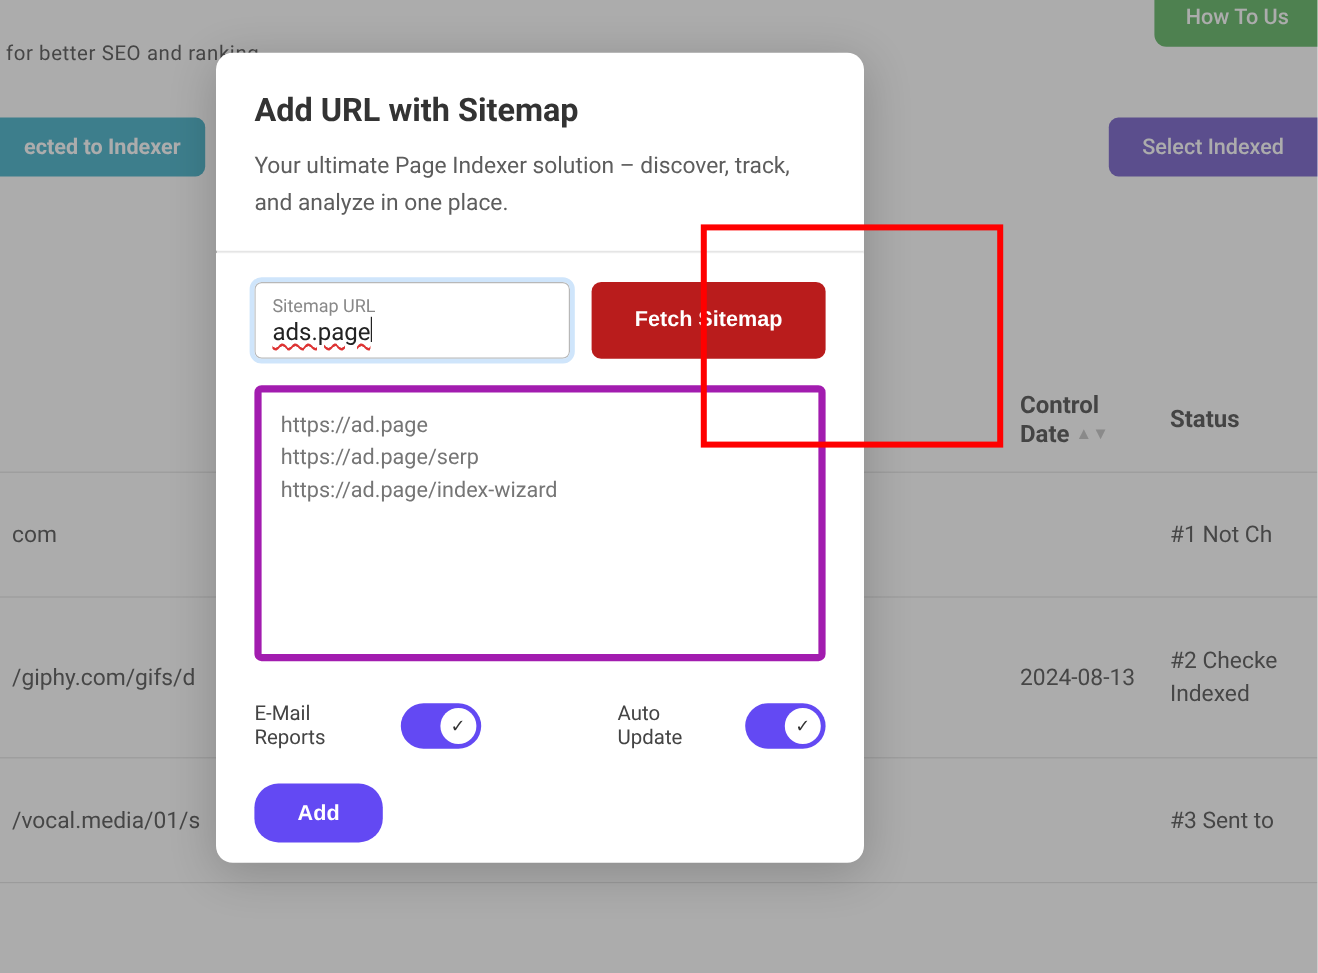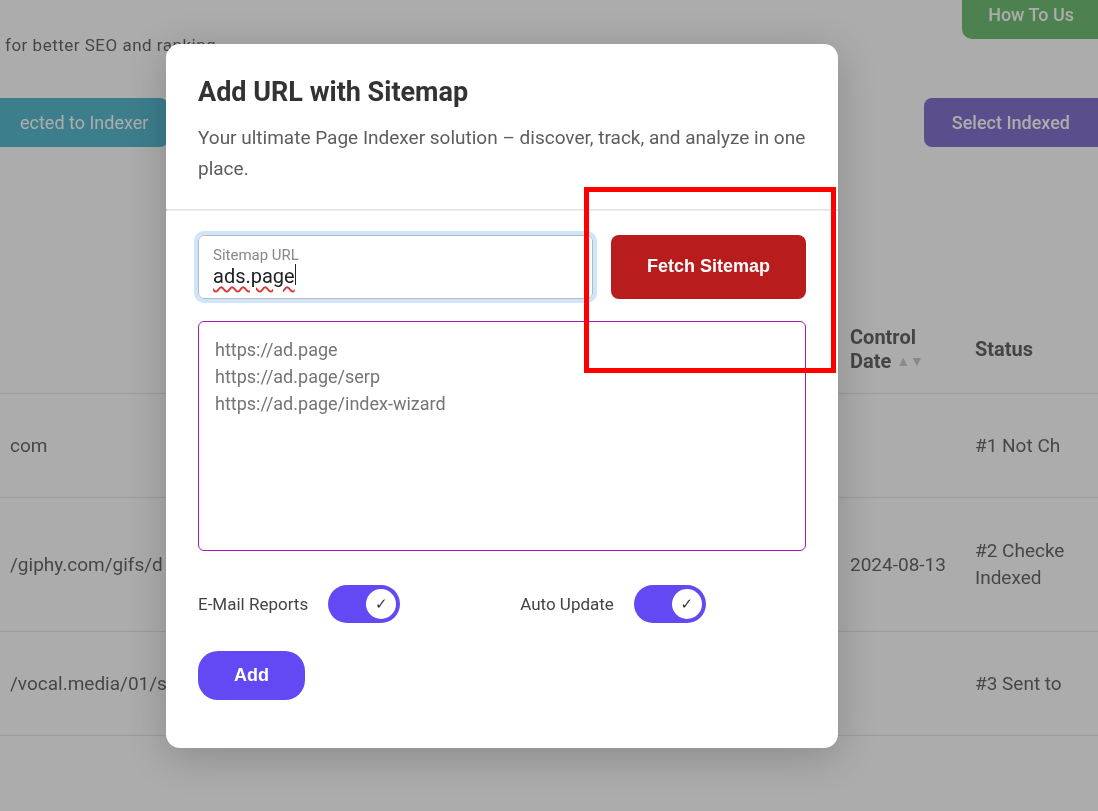--- a/index.html
+++ b/index.html
@@ -44,21 +44,21 @@
       display: flex;
       gap: 12px;
       align-items: center;
     }
     .btn-teal {
       background: #21a2bf;
       color: #fff;
       padding: 14px 20px;
       border-radius: 0 8px 8px 0;
       font-size: 18px;
-      font-weight: 400;
+      font-weight: 700;
     }
     .btn-purple {
       background: #5c43c0;
       color: #fff;
       padding: 14px 28px;
       border-radius: 8px;
       font-size: 18px;
       font-weight: 500;
       margin-left: auto;
     }
@@ -89,22 +89,22 @@
     .dim-overlay {
       position: absolute;
       inset: 0;
       background: rgba(90, 90, 90, 0.5);
     }
 
     
     .modal {
       position: absolute;
       top: 44px;
-      left: 166px;
-      width: 672px;
+      left: 180px;
+      width: 540px;
       background: #fff;
       border-radius: 14px;
       box-shadow: 0 8px 40px rgba(0,0,0,0.2);
       overflow: visible;
     }
     .modal-header {
       padding: 32px 32px 24px;
     }
     .modal-title {
       font-size: 27px;
@@ -115,21 +115,21 @@
     .modal-sub {
       font-size: 19px;
       color: #5d5d5d;
       line-height: 1.65;
     }
     .modal-divider {
       border-top: 1px solid #e5e5e5;
       margin: 0;
     }
     .modal-body {
-      padding: 24px 32px 48px;
+      padding: 24px 32px 17px;
     }
     .sitemap-row {
       display: flex;
       gap: 18px;
       align-items: stretch;
       margin-bottom: 22px;
     }
     .float-input {
       flex: 1;
       position: relative;
@@ -166,21 +166,21 @@
       cursor: pointer;
     }
     .section-label {
       font-size: 17px;
       color: #555;
       margin-bottom: 10px;
     }
     .urls-area {
       width: 100%;
       height: 230px;
-      border: 1px solid #a21caf;
+      border: 6px solid #a21caf;
       border-radius: 6px;
       padding: 14px 16px;
       font-size: 18px;
       color: #4c1d95;
       font-family: inherit;
       resize: none;
       line-height: 1.5;
     }
     .toggle-row {
       display: flex;

